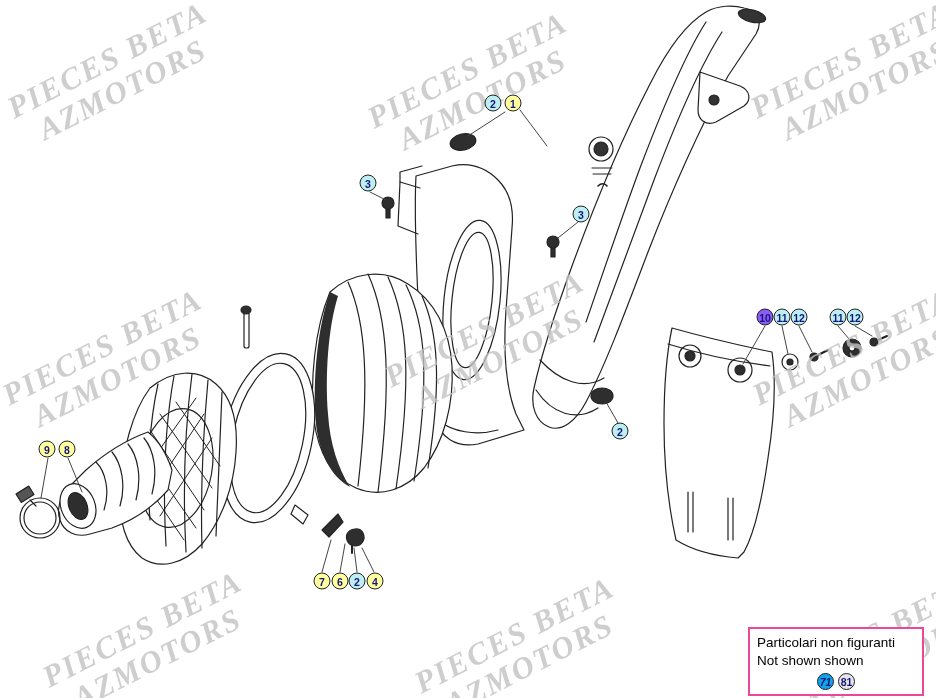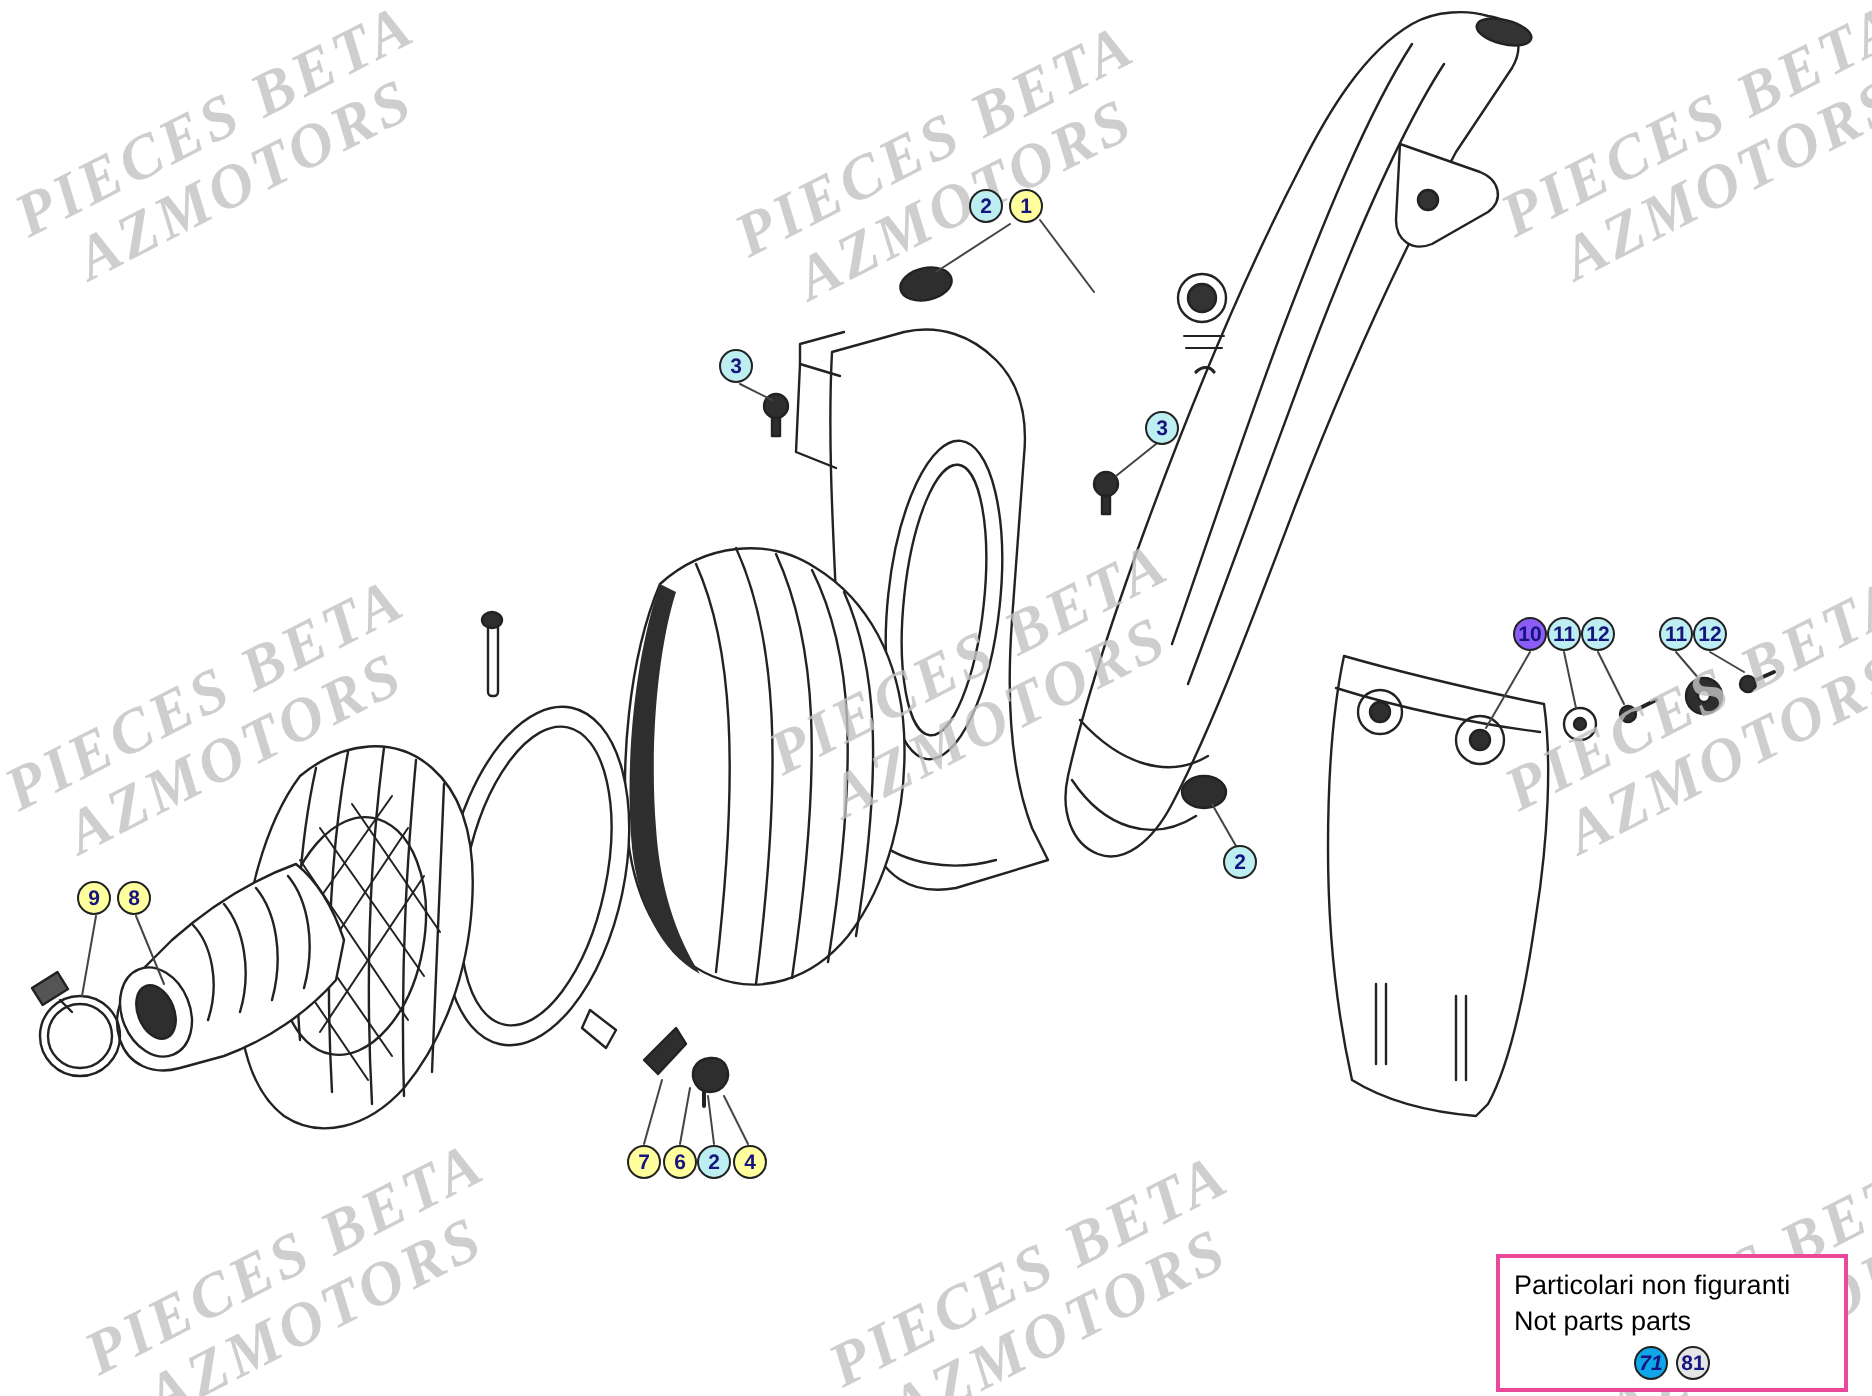--- a/index.html
+++ b/index.html
@@ -249,20 +249,20 @@
       <div class="callout" style="background: rgb(255, 255, 158); left: 47px; top: 449px;">9</div>
       <div class="callout" style="background: rgb(255, 255, 158); left: 67px; top: 449px;">8</div>
       <div class="callout" style="background: rgb(255, 255, 158); left: 322px; top: 581px;">7</div>
       <div class="callout" style="background: rgb(255, 255, 158); left: 340px; top: 581px;">6</div>
       <div class="callout" style="background: rgb(189, 238, 241); left: 357px; top: 581px;">2</div>
       <div class="callout" style="background: rgb(255, 255, 158); left: 375px; top: 581px;">4</div>
     </div>
 
   <div id="not-shown-box">
     <div class="box-line">Particolari non figuranti</div>
-    <div class="box-line">Not parts parts</div>
+    <div class="box-line">Not shown shown</div>
     <div id="not-shown-callouts">
         <div class="callout" style="background: #0ea5e9; font-style: italic;">71</div>
         <div class="callout" style="background: #e5e5e5;">81</div>
       </div>
   </div>
 
 </div>
 
 </body></html>

